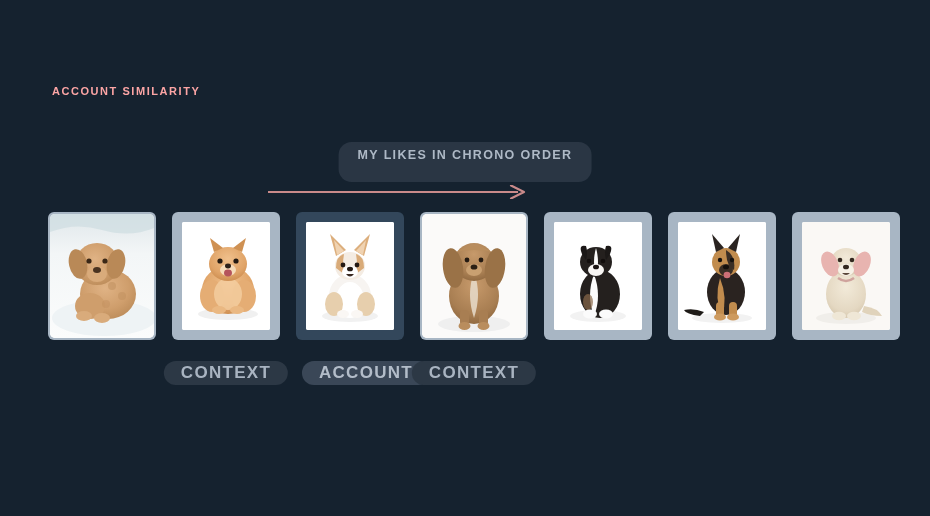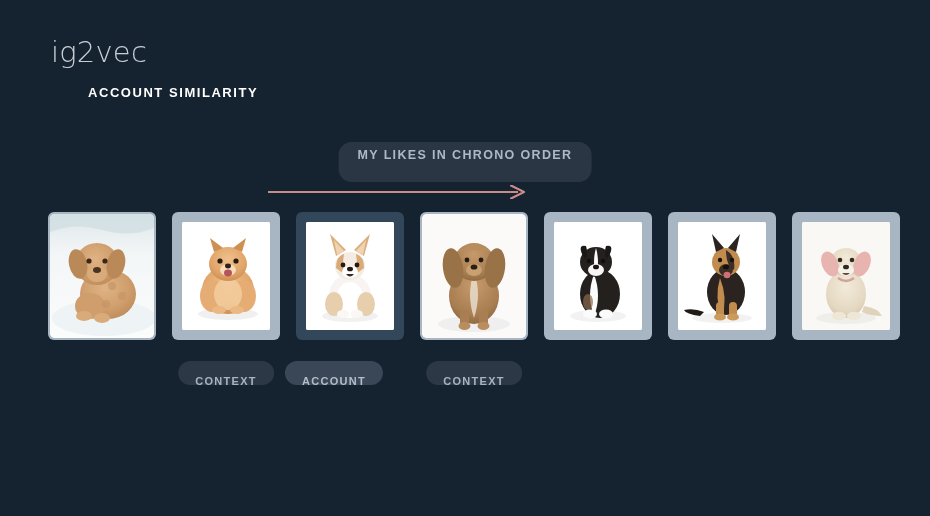--- a/index.html
+++ b/index.html
@@ -16,23 +16,22 @@
 
   
   .title {
     position:absolute; left:51px; top:37px;
     font-size:29px; font-weight:300; letter-spacing:.2px;
     color:#c9ced5; line-height:1.1;
     font-family:"DejaVu Sans", sans-serif;
   }
   .subtitle {
     position:absolute; left:52px; top:85px;
-    font-size:13px; font-weight:bold; letter-spacing:1.55px;
-    color:#ffffff;
-    margin-left:36px;
+    font-size:11px; font-weight:bold; letter-spacing:1.55px;
+    color:#fca5a5;
   }
 
   
   .chrono-wrap { position:absolute; left:0; top:142px; width:930px; }
   .chrono-badge {
     position:absolute; left:50%; transform:translateX(-50%);
     top:0;
     background:#2a3644;
     border-radius:13px;
     padding:6px 19px 20px;
@@ -63,34 +62,33 @@
   .card.wide .photo { width:104px; height:124px; border-radius:5px; }
   .photo svg { display:block; width:100%; height:100%; }
 
   
   .tags { position:absolute; left:0; top:361px; width:930px; height:24px; }
   .tag {
     position:absolute; top:0;
     background:#2c3845;
     border-radius:12px;
     height:24px; line-height:24px;
-    padding:8px 17px;
-    font-size:11px; font-weight:bold; letter-spacing:1.3px;
+    padding:0 17px;
+    font-size:17px; font-weight:bold; letter-spacing:1.3px;
     color:#a9b4c1;
     white-space:nowrap;
     transform:translateX(-50%);
   }
   .tag.account { background:#3a4757; color:#b3bdc9; }
 </style>
 </head>
 <body>
 
 <div class="slide">
 
-  <div class="title">ig2vec</div>
   <div class="subtitle">ACCOUNT SIMILARITY</div>
 
   <div class="chrono-wrap">
     <div class="chrono-badge">MY LIKES IN CHRONO ORDER</div>
     <div class="arrow">
       <svg viewBox="0 0 260 14" width="260" height="14" aria-hidden="true">
         <line x1="0" y1="7" x2="250" y2="7" stroke="#c98a8a" stroke-width="2.2"></line>
         <polyline points="243,0.5 256,7 243,13.5" fill="none" stroke="#c98a8a" stroke-width="2.2" stroke-linecap="round" stroke-linejoin="round"></polyline>
       </svg>
     </div>
@@ -341,17 +339,17 @@
           <ellipse cx="37" cy="94" rx="7" ry="4.2" fill="#efe7d6"></ellipse>
           <ellipse cx="52" cy="94" rx="7" ry="4.2" fill="#efe7d6"></ellipse>
         </svg>
       </div>
     </div>
 
   </div>
 
   <div class="tags">
     <div class="tag" style="left:226px">CONTEXT</div>
-    <div class="tag account" style="left:334px">ACCOUNT</div>
+    <div class="tag account" style="left:366px">ACCOUNT</div>
     <div class="tag" style="left:474px">CONTEXT</div>
   </div>
 
 </div>
 
 </body></html>

